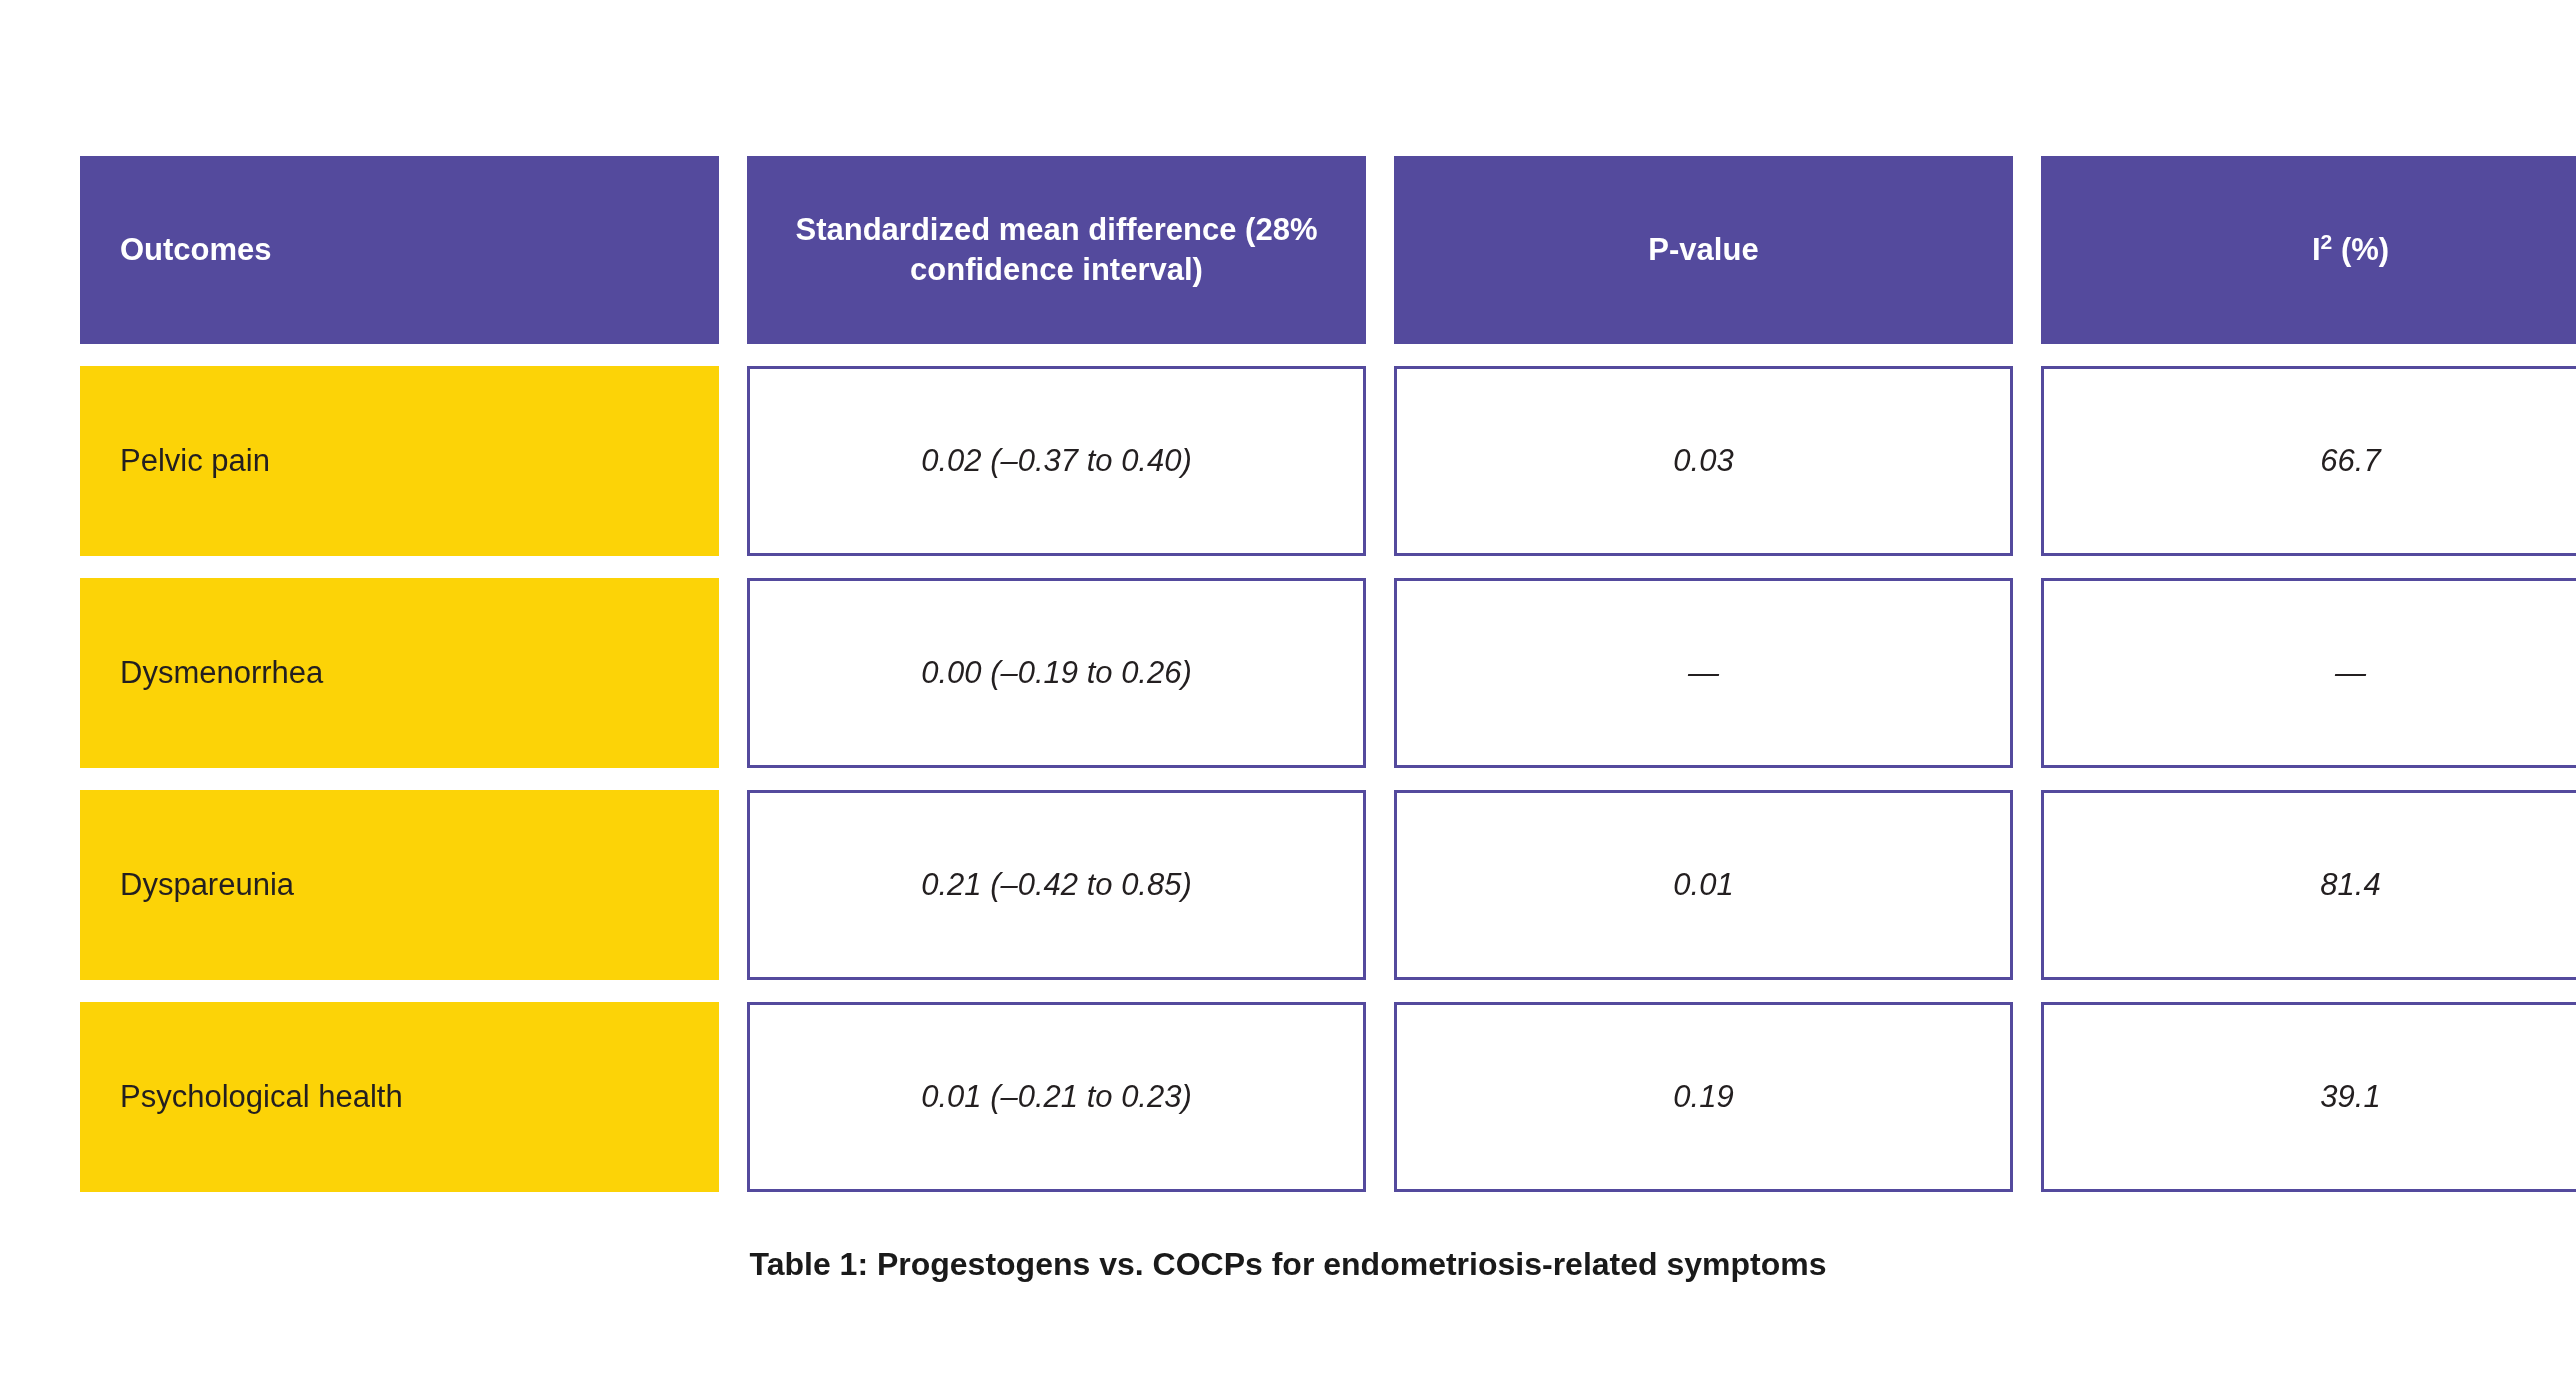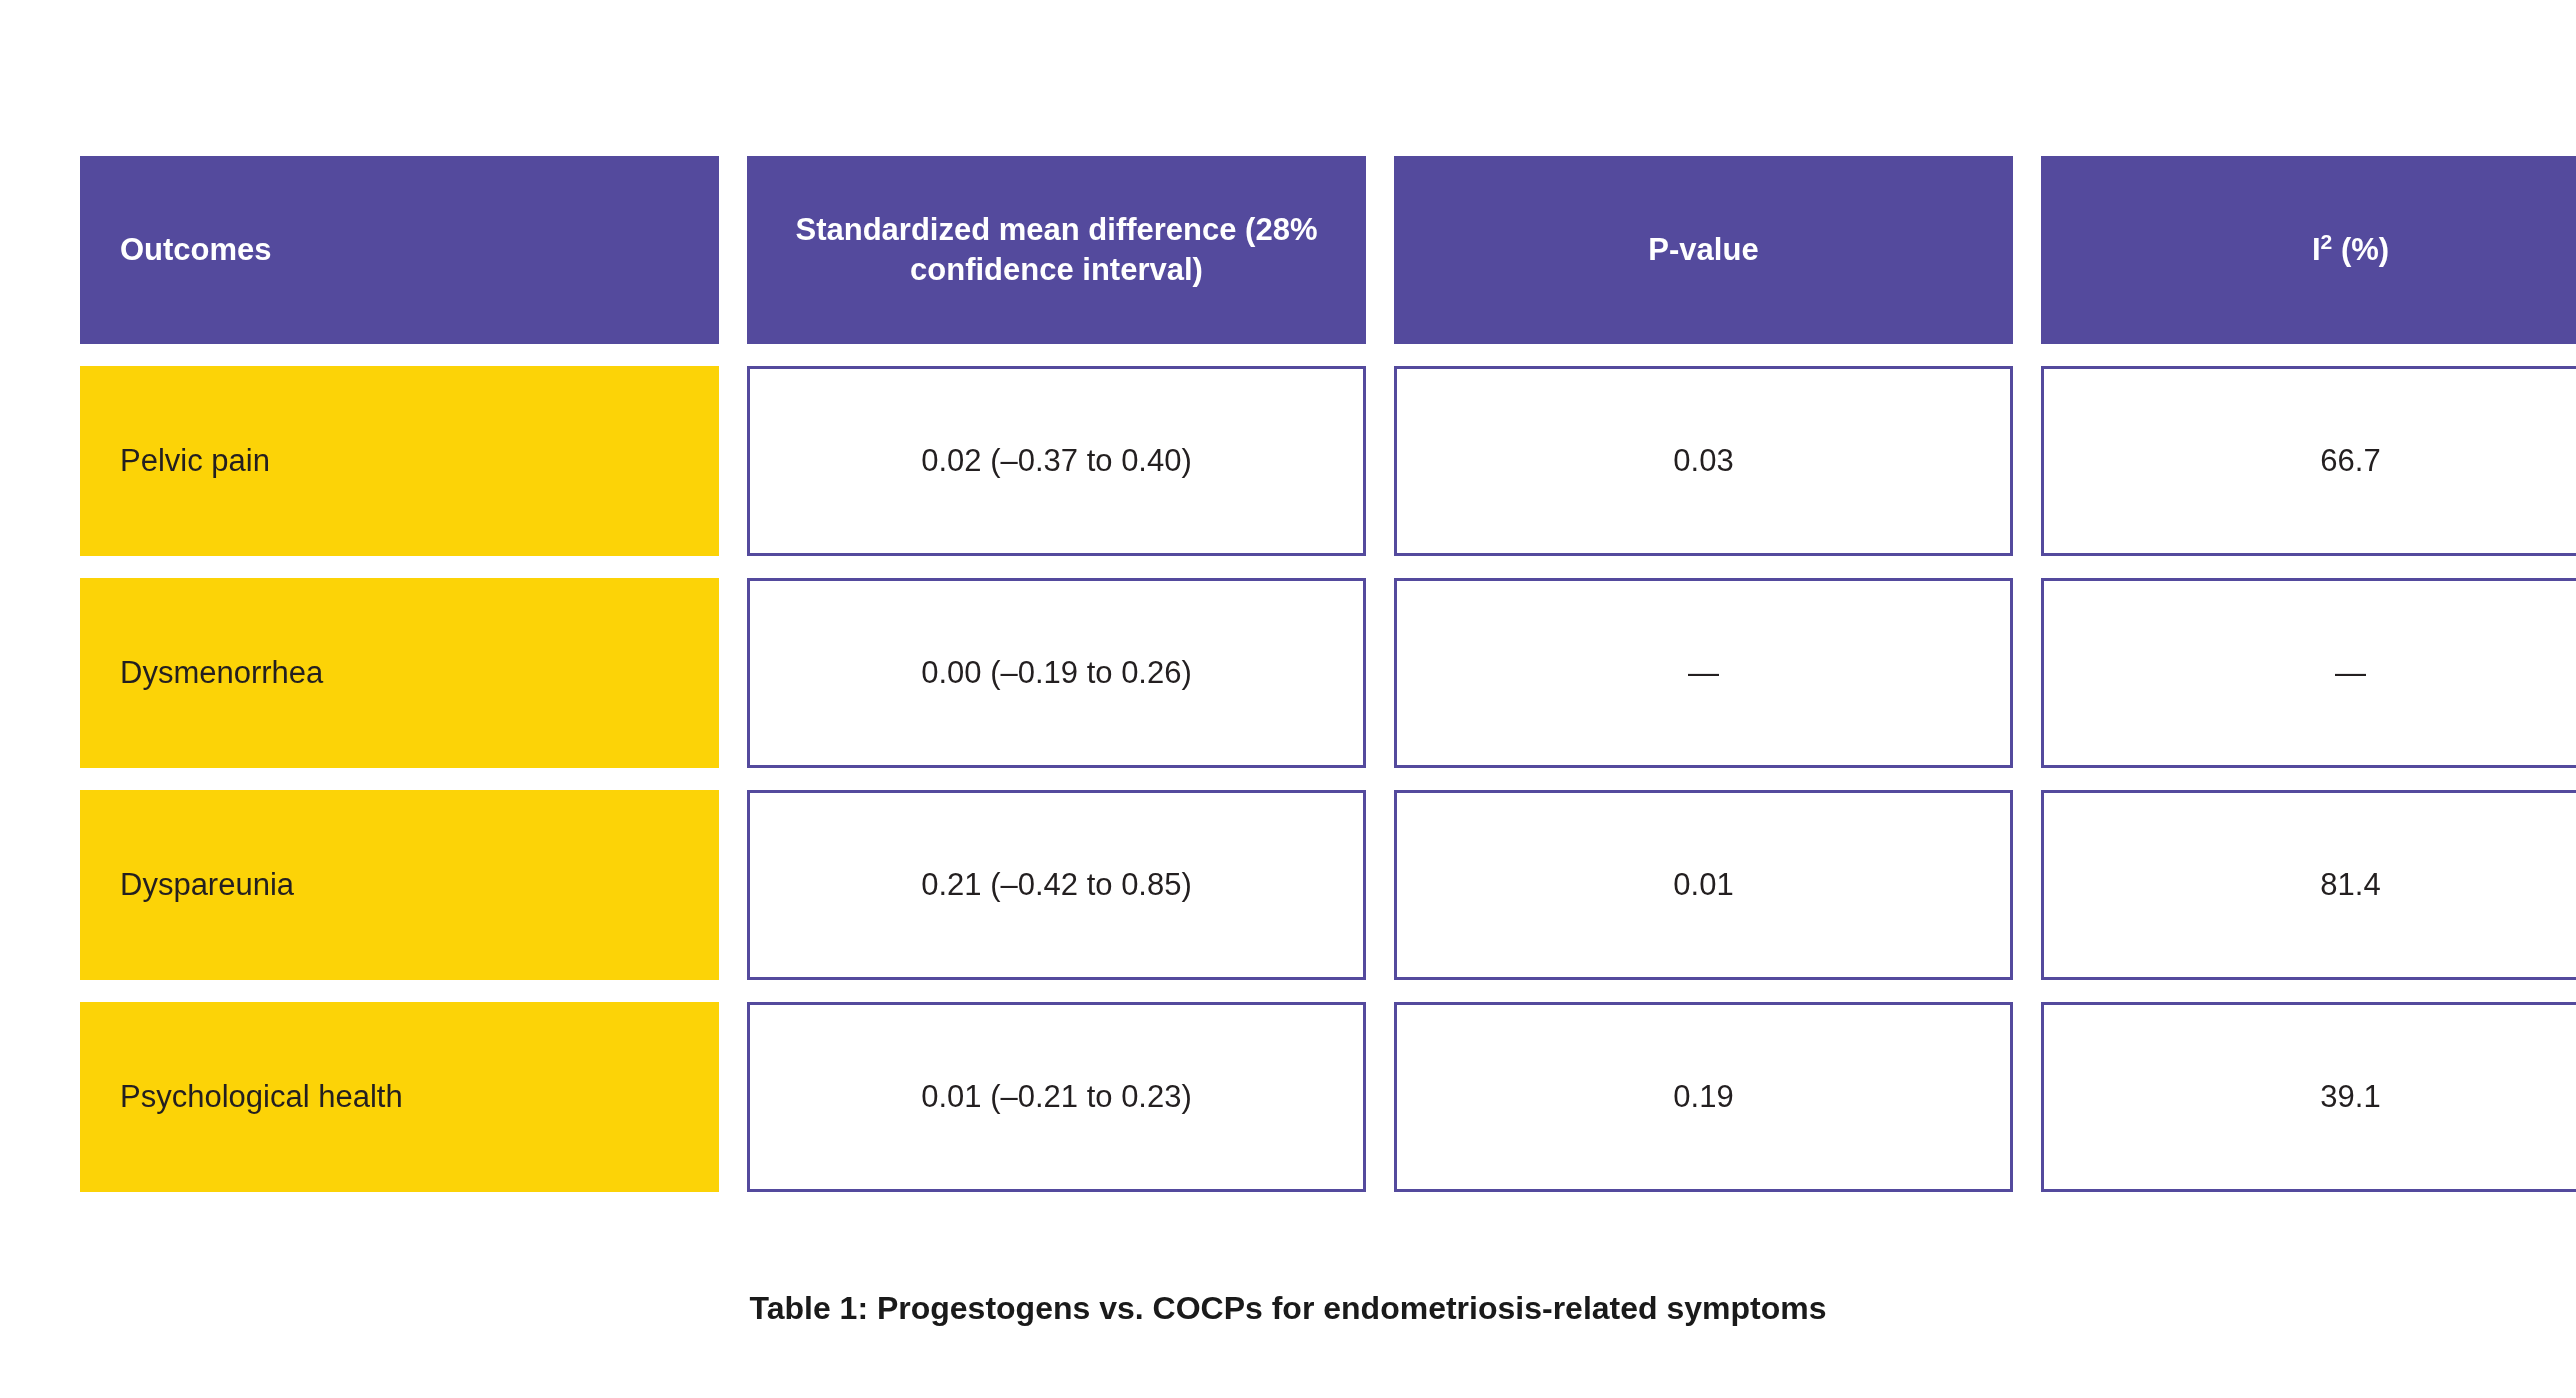--- a/index.html
+++ b/index.html
@@ -71,31 +71,31 @@
   td.value-cell {
     background: #ffffff;
     border: 3px solid #544a9d;
     color: #231f20;
     font-size: 31px;
     height: 190px;
     vertical-align: middle;
     text-align: center;
     padding: 8px 4px;
     box-sizing: border-box;
+    font-style: italic;
   }
   .caption {
     position: absolute;
     left: 0;
     top: 1246px;
     width: 2576px;
     text-align: center;
     font-size: 32px;
     font-weight: bold;
     color: #1a1a1a;
-    margin-top: 44px;
   }
   .sup {
     font-size: 0.68em;
     vertical-align: super;
     line-height: 0;
   }
 </style>
 </head>
 <body>
 

